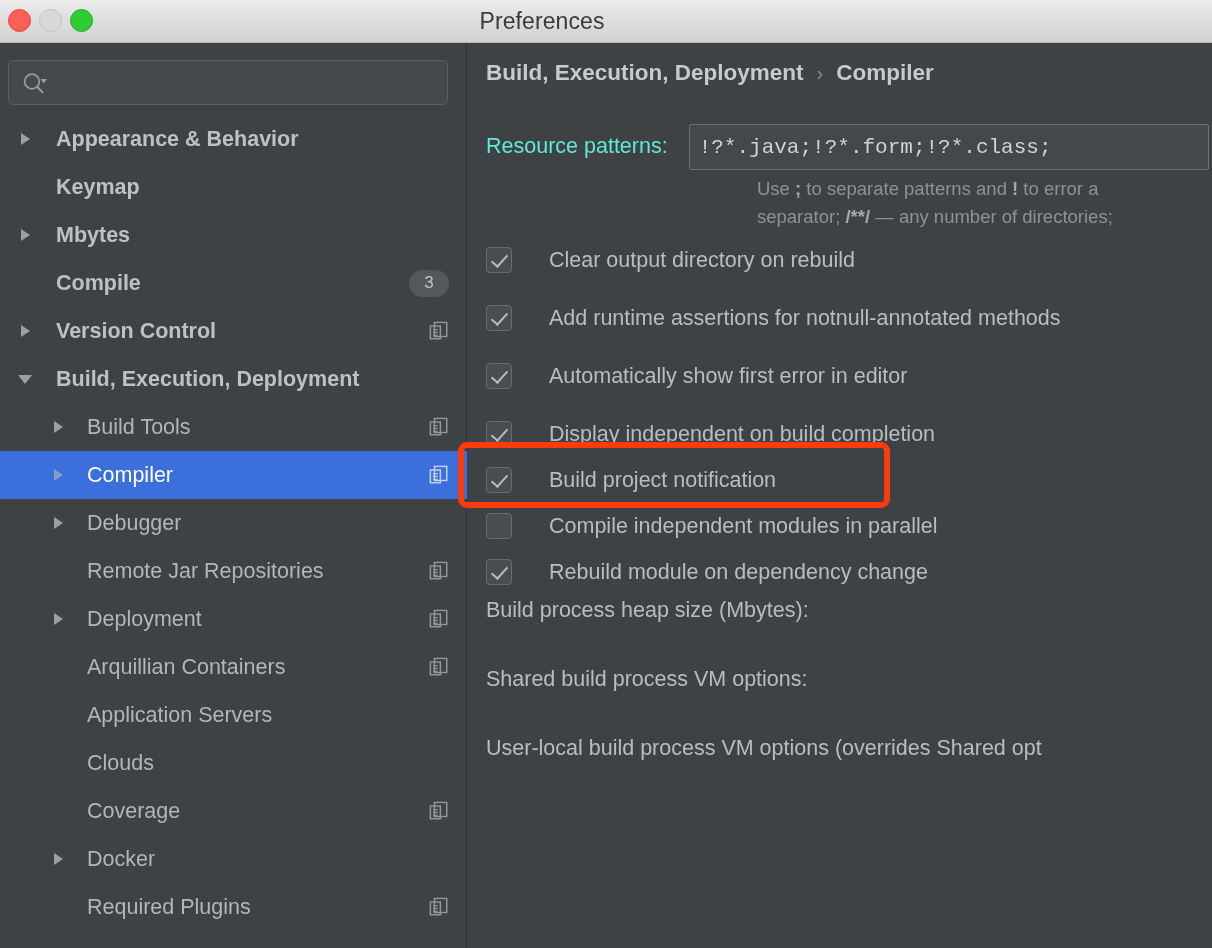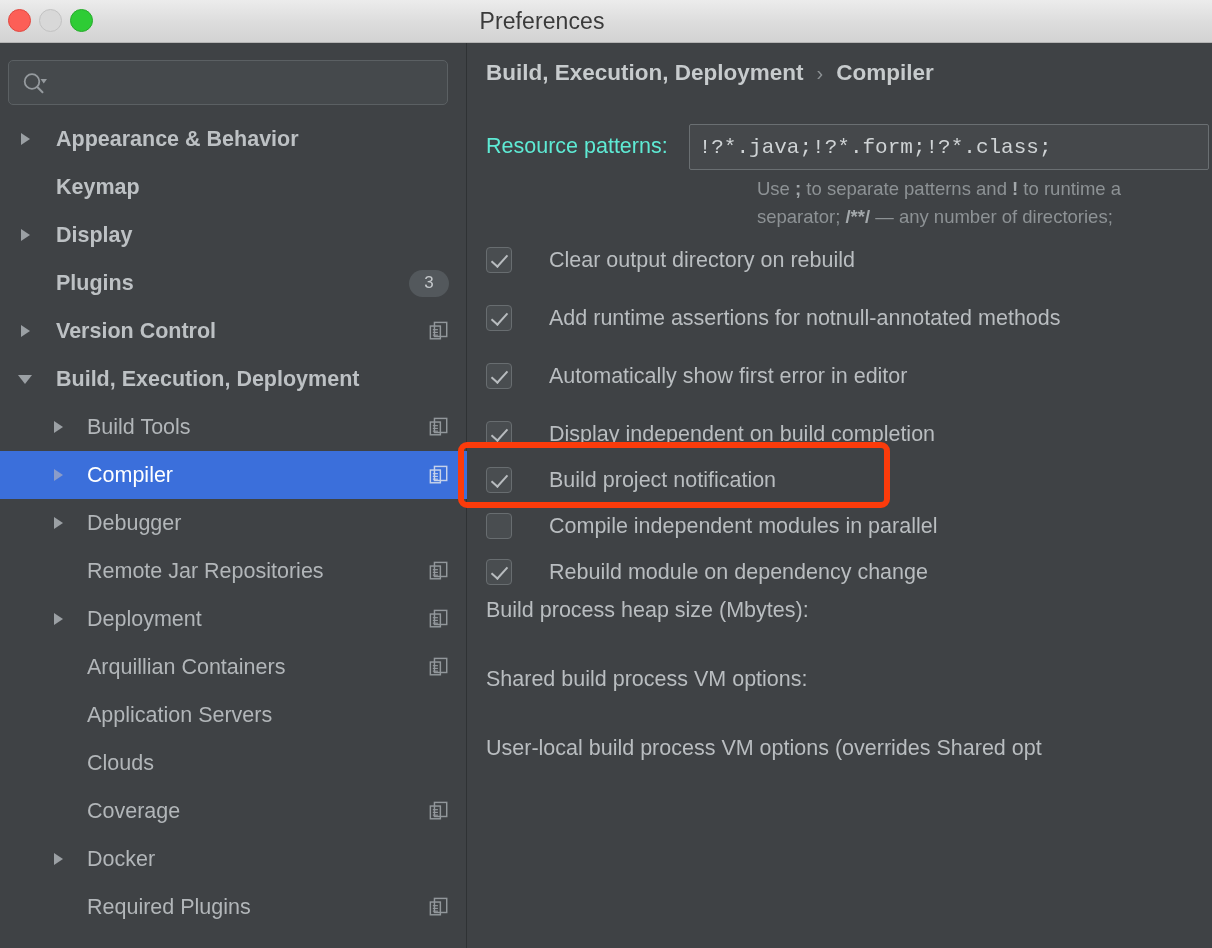--- a/index.html
+++ b/index.html
@@ -332,25 +332,25 @@
             <div class="label">Appearance &amp; Behavior</div>
           </div>
           <div class="row level0">
             <div class="arrow-slot"></div>
             <div class="label">Keymap</div>
           </div>
           <div class="row level0">
             <div class="arrow-slot">
               <div class="tri"></div>
             </div>
-            <div class="label">Display</div>
+            <div class="label">Mbytes</div>
           </div>
           <div class="row level0">
             <div class="arrow-slot"></div>
-            <div class="label">Plugins</div>
+            <div class="label">Compile</div>
             <div class="badge">3</div>
           </div>
           <div class="row level0">
             <div class="arrow-slot">
               <div class="tri"></div>
             </div>
             <div class="label">Version Control</div>
             <svg viewBox="0 0 22 23" class="copy-icon">
               <rect x="6" y="1.5" width="13.5" height="15.5" fill="none" stroke="#92979b" stroke-width="1.6"></rect>
               <rect x="1.5" y="5.5" width="11" height="14" fill="none" stroke="#92979b" stroke-width="1.6"></rect>
@@ -478,21 +478,21 @@
         <span class="crumb-sep">›</span>
         <span>Compiler</span>
       </div>
 
       <div class="field-row">
         <div class="field-label">Resource patterns:</div>
         <input class="text-input" type="text" value="!?*.java;!?*.form;!?*.class;" style="">
       </div>
 
       <div class="hint">
-        <span>Use </span><b>;</b><span> to separate patterns and </span><b>!</b><span> to runtime a</span><br>
+        <span>Use </span><b>;</b><span> to separate patterns and </span><b>!</b><span> to error a</span><br>
         <span>separator; </span><b>/**/</b><span> — any number of directories;</span>
       </div>
 
       <div class="checks" id="checks">
           <div class="check-row">
             <div class="cb checked"></div>
             <div class="check-label">Clear output directory on rebuild</div>
           </div>
           <div class="check-row">
             <div class="cb checked"></div>

